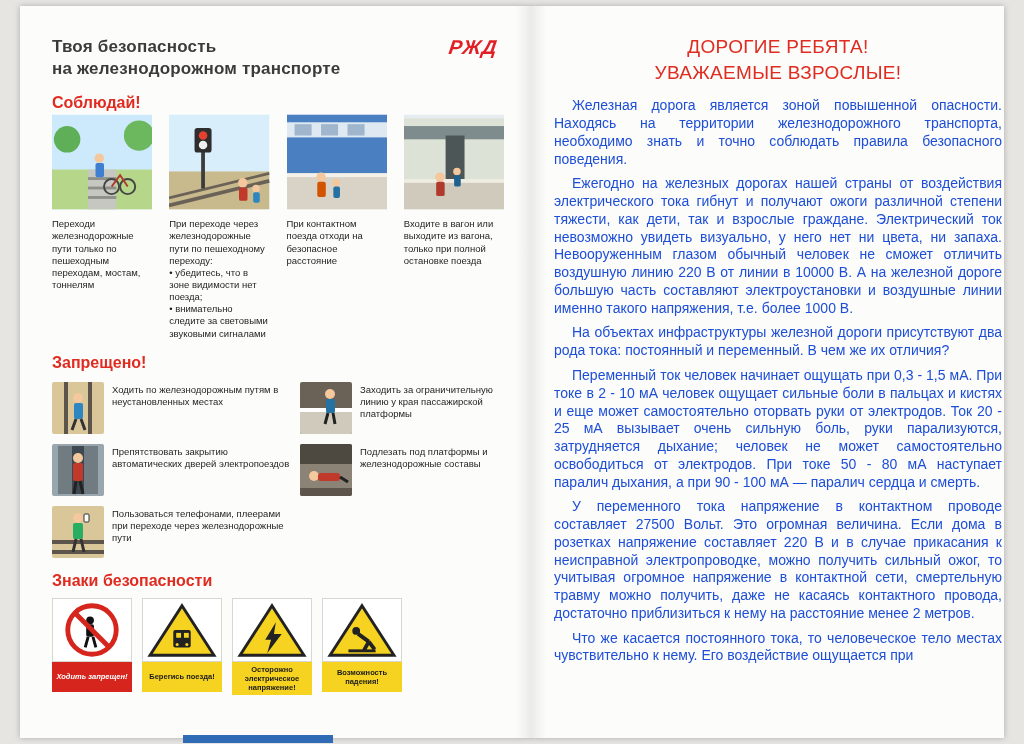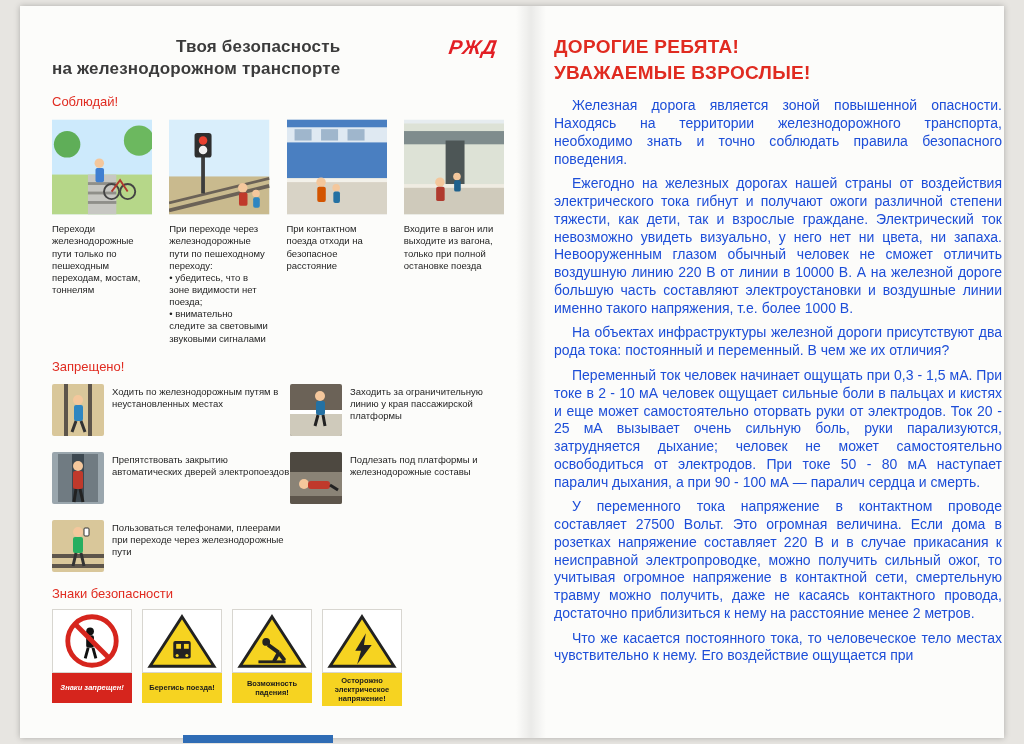--- a/index.html
+++ b/index.html
@@ -5,46 +5,46 @@
   * { margin:0; padding:0; box-sizing:border-box; }
   html,body { width:1024px; height:744px; font-family:"Liberation Sans", sans-serif; }
   .scan { position:relative; width:1024px; height:744px; background:#e7e5e1; overflow:hidden; }
   .sheet { position:absolute; left:20px; top:6px; width:984px; height:732px;
            background:#fcfcfa; box-shadow:0 0 6px rgba(0,0,0,.25); }
   .fold { position:absolute; left:496px; top:0; width:30px; height:100%;
           background:linear-gradient(to right, rgba(0,0,0,0), rgba(0,0,0,.07) 50%, rgba(0,0,0,0)); }
 
   
   .left-col { position:absolute; left:32px; top:30px; width:452px; }
-  .lp-header { display:flex; justify-content:space-between; align-items:flex-start;text-align:right; }
+  .lp-header { display:flex; justify-content:space-between; align-items:flex-start; }
   .lp-title { font-size:17px; font-weight:bold; color:#3b3b3b; line-height:1.3; white-space:pre-line; letter-spacing:.2px; }
   .rzd { color:#e21f25; font-weight:bold; font-style:italic; font-size:20px; letter-spacing:1px; transform:skewX(-8deg); margin-right:6px; }
-  .sec-h { color:#e02b20; font-size:13px; font-weight:normal; margin-top:14px; }
-
-  .follow-row { display:flex; gap:17px; margin-top:8px; }
+  .sec-h { color:#e02b20; font-size:16px; font-weight:bold; margin-top:14px; }
+
+  .follow-row { display:flex; gap:17px; }
   .follow-item { width:106px; }
   .illus { width:100%; height:100px; display:block; border-radius:2px; }
   .cap { margin-top:6px; font-size:9.5px; line-height:1.28; color:#1e1e1e; white-space:pre-line; }
 
-  .forbid-grid { display:grid; grid-template-columns:238px 210px; row-gap:16px; margin-top:10px; }
+  .forbid-grid { display:grid; grid-template-columns:238px 210px; row-gap:16px; margin-top:10px;gap:10px; }
   .forbid-item { display:flex; gap:8px; align-items:flex-start; }
   .mini { width:52px; height:52px; flex:0 0 52px; border-radius:2px; }
   .forbid-item .cap { margin-top:2px; }
 
   .signs-row { display:flex; gap:10px; margin-top:8px; }
   .sign { width:80px; display:flex; flex-direction:column; }
   .sign-img { width:80px; height:64px; background:#fff; border:1px solid #d8d6d0; }
   .sign-label { min-height:30px; display:flex; align-items:center; justify-content:center;
                 font-size:7.5px; line-height:1.2; text-align:center; padding:3px 2px; font-weight:bold; }
   .sign-label.red { background:#d6251d; color:#fff; font-style:italic; }
   .sign-label.yellow { background:#f6d321; color:#1b1b1b; }
 
   
   .right-col { position:absolute; left:534px; top:28px; width:448px; }
-  .rp-title { color:#e02b20; font-size:19px; font-weight:bold; line-height:1.35; white-space:pre-line; letter-spacing:.3px; }
+  .rp-title { color:#e02b20; font-size:19px; font-weight:normal; text-align:center; line-height:1.35; white-space:pre-line; letter-spacing:.3px; }
   .rp-body { margin-top:12px; }
   .rp-body p { font-size:14px; line-height:1.27; color:#1d4ed8; text-align:justify; text-indent:18px; margin-bottom:7px; }
 
   .next-page-edge { position:absolute; left:183px; bottom:1px; width:150px; height:8px; background:#2f6cb5; }
 </style>
 </head>
 <body>
 
 <div class="scan">
   <div class="sheet">
@@ -197,51 +197,51 @@
       <div class="signs-row">
         <div class="sign">
           <svg class="sign-img" viewBox="0 0 80 64">
             <rect width="80" height="64" fill="#ffffff"></rect>
             <circle cx="40" cy="32" r="25" fill="none" stroke="#d6251d" stroke-width="5"></circle>
             <circle cx="38" cy="22" r="4" fill="#111"></circle>
               <rect x="34" y="26" width="8" height="13" rx="2" fill="#111"></rect>
             <path d="M36 39 L33 50 M41 39 L44 50" stroke="#111" stroke-width="3"></path>
             <path d="M22 14 L58 50" stroke="#d6251d" stroke-width="5"></path>
           </svg>
-          <div class="sign-label red">Знаки запрещен!</div>
+          <div class="sign-label red">Ходить запрещен!</div>
         </div>
         <div class="sign">
           <svg class="sign-img" viewBox="0 0 80 64">
             <rect width="80" height="64" fill="#ffffff"></rect>
             <polygon points="40,7 73,58 7,58" fill="#f6d321" stroke="#222" stroke-width="3"></polygon>
             <rect x="31" y="32" width="18" height="18" rx="2" fill="#222"></rect>
             <rect x="34" y="35" width="5" height="5" fill="#f6d321"></rect>
               <rect x="42" y="35" width="5" height="5" fill="#f6d321"></rect>
             <circle cx="35" cy="47" r="1.6" fill="#f6d321"></circle>
               <circle cx="45" cy="47" r="1.6" fill="#f6d321"></circle>
           </svg>
           <div class="sign-label yellow">Берегись поезда!</div>
         </div>
         <div class="sign">
           <svg class="sign-img" viewBox="0 0 80 64">
             <rect width="80" height="64" fill="#ffffff"></rect>
             <polygon points="40,7 73,58 7,58" fill="#f6d321" stroke="#222" stroke-width="3"></polygon>
+            <polygon points="44,24 33,42 39,42 35,56 50,36 42,36" fill="#222"></polygon>
+          </svg>
+          <div class="sign-label yellow">Осторожно электрическое напряжение!</div>
+        </div>
+        <div class="sign">
+          <svg class="sign-img" viewBox="0 0 80 64">
+            <rect width="80" height="64" fill="#ffffff"></rect>
+            <polygon points="40,7 73,58 7,58" fill="#f6d321" stroke="#222" stroke-width="3"></polygon>
             <circle cx="34" cy="33" r="4" fill="#222"></circle>
             <path d="M36 36 L47 44 M47 44 L53 52 M47 44 L42 53" stroke="#222" stroke-width="4"></path>
             <rect x="26" y="52" width="28" height="3" fill="#222"></rect>
           </svg>
           <div class="sign-label yellow">Возможность падения!</div>
-        </div>
-        <div class="sign">
-          <svg class="sign-img" viewBox="0 0 80 64">
-            <rect width="80" height="64" fill="#ffffff"></rect>
-            <polygon points="40,7 73,58 7,58" fill="#f6d321" stroke="#222" stroke-width="3"></polygon>
-            <polygon points="44,24 33,42 39,42 35,56 50,36 42,36" fill="#222"></polygon>
-          </svg>
-          <div class="sign-label yellow">Осторожно электрическое напряжение!</div>
         </div>
       </div>
     </div>
 
     <div class="right-col">
       <div class="rp-title">ДОРОГИЕ РЕБЯТА!
 УВАЖАЕМЫЕ ВЗРОСЛЫЕ!</div>
       <div class="rp-body">
         <p>Железная дорога является зоной повышенной опасности. Находясь на территории железнодорожного транспорта, необходимо знать и точно соблюдать правила безопасного поведения.</p>
         <p>Ежегодно на железных дорогах нашей страны от воздействия электрического тока гибнут и получают ожоги различной степени тяжести, как дети, так и взрослые граждане. Электрический ток невозможно увидеть визуально, у него нет ни цвета, ни запаха. Невооруженным глазом обычный человек не сможет отличить воздушную линию 220 В от линии в 10000 В. А на железной дороге большую часть составляют электроустановки и воздушные линии именно такого напряжения, т.е. более 1000 В.</p>

